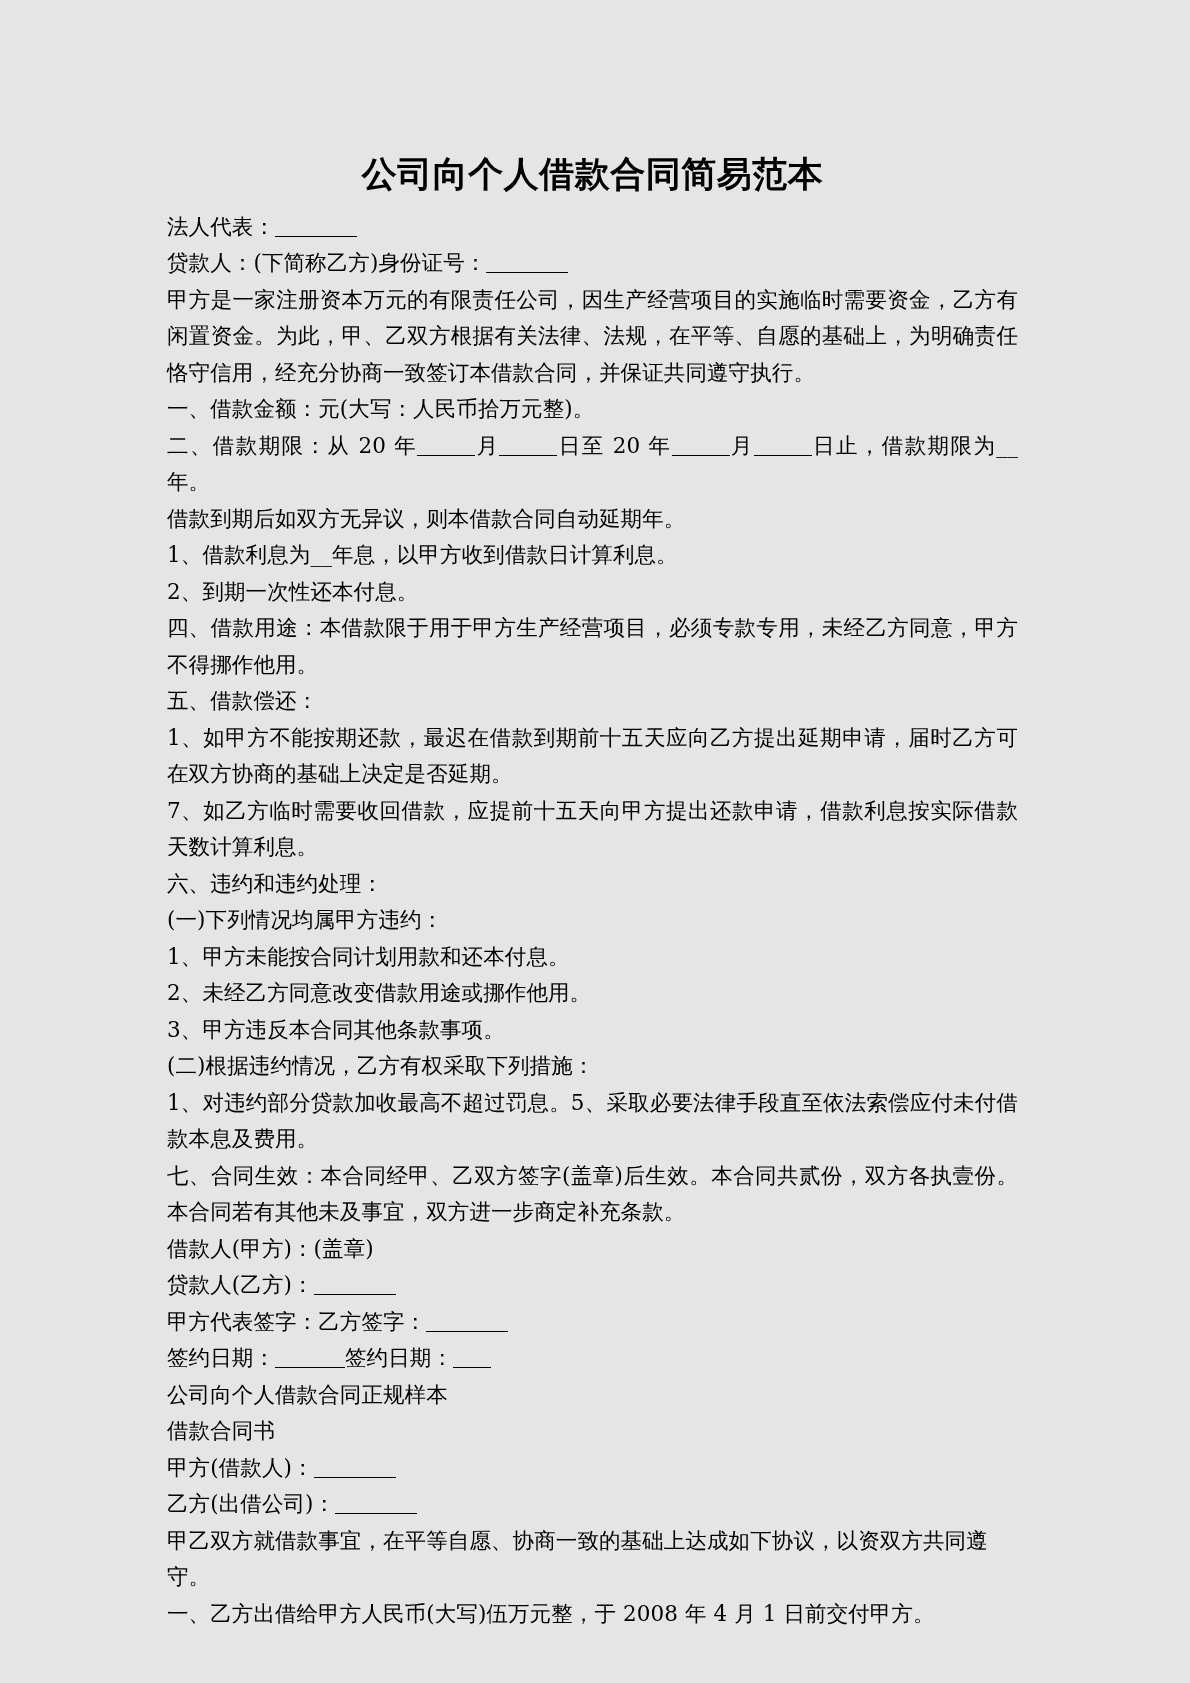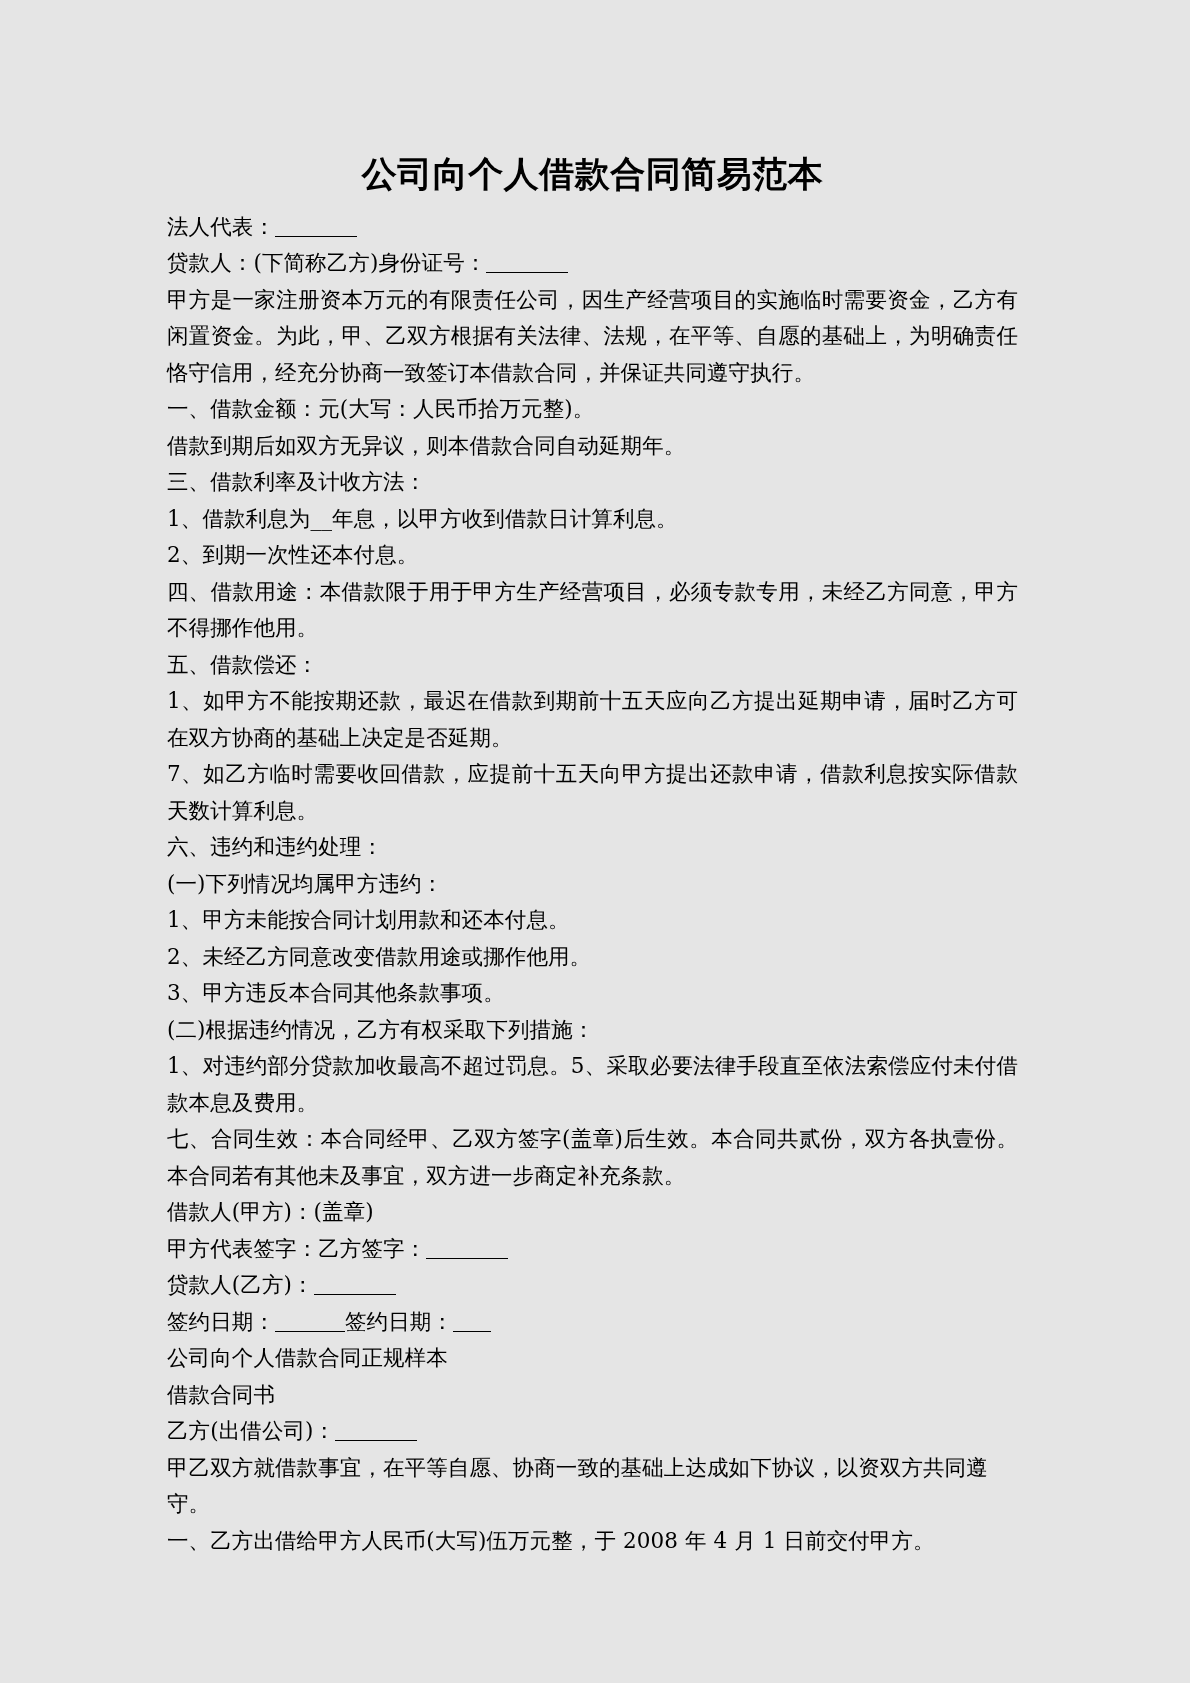--- a/index.html
+++ b/index.html
@@ -71,24 +71,24 @@
     <div class="body-block">
 
       <p class="line lastline"><span>法人代表：</span><span class="ul-s"></span></p>
 
       <p class="line lastline"><span>贷款人：(下简称乙方)身份证号：</span><span class="ul-s"></span></p>
 
       <p class="line">甲方是一家注册资本万元的有限责任公司，因生产经营项目的实施临时需要资金，乙方有闲置资金。为此，甲、乙双方根据有关法律、法规，在平等、自愿的基础上，为明确责任恪守信用，经充分协商一致签订本借款合同，并保证共同遵守执行。</p>
 
       <p class="line lastline">一、借款金额：元(大写：人民币拾万元整)。</p>
 
+      <p class="line"><span>二、借款期限：从 20 年</span><span class="ul-xs"></span><span>月</span><span class="ul-xs"></span><span>日至 20 年</span><span class="ul-xs"></span><span>月</span><span class="ul-xs"></span><span>日止，借款期限为__年。</span></p>
 
       <p class="line lastline">借款到期后如双方无异议，则本借款合同自动延期年。</p>
 
-      <p class="line lastline">三、借款利率及计收方法：</p>
       <p class="line lastline">1、借款利息为__年息，以甲方收到借款日计算利息。</p>
       <p class="line lastline">2、到期一次性还本付息。</p>
 
       <p class="line">四、借款用途：本借款限于用于甲方生产经营项目，必须专款专用，未经乙方同意，甲方不得挪作他用。</p>
 
       <p class="line lastline">五、借款偿还：</p>
       <p class="line">1、如甲方不能按期还款，最迟在借款到期前十五天应向乙方提出延期申请，届时乙方可在双方协商的基础上决定是否延期。</p>
       <p class="line">7、如乙方临时需要收回借款，应提前十五天向甲方提出还款申请，借款利息按实际借款天数计算利息。</p>
 
       <p class="line lastline">六、违约和违约处理：</p>
@@ -96,29 +96,30 @@
       <p class="line lastline">1、甲方未能按合同计划用款和还本付息。</p>
       <p class="line lastline">2、未经乙方同意改变借款用途或挪作他用。</p>
       <p class="line lastline">3、甲方违反本合同其他条款事项。</p>
       <p class="line lastline">(二)根据违约情况，乙方有权采取下列措施：</p>
       <p class="line">1、对违约部分贷款加收最高不超过罚息。5、采取必要法律手段直至依法索偿应付未付借款本息及费用。</p>
 
       <p class="line">七、合同生效：本合同经甲、乙双方签字(盖章)后生效。本合同共贰份，双方各执壹份。本合同若有其他未及事宜，双方进一步商定补充条款。</p>
 
       <p class="line lastline">借款人(甲方)：(盖章)</p>
 
+      <p class="line lastline"><span>贷款人(乙方)：</span><span class="ul-s"></span></p>
+
       <p class="line lastline"><span>甲方代表签字：乙方签字：</span><span class="ul-s"></span></p>
-
-      <p class="line lastline"><span>贷款人(乙方)：</span><span class="ul-s"></span></p>
 
       <p class="line lastline"><span>签约日期：</span><span class="ul-m"></span><span>签约日期：</span><span class="ul-t"></span></p>
 
       <p class="line lastline">公司向个人借款合同正规样本</p>
       <p class="line lastline">借款合同书</p>
 
+      <p class="line lastline"><span>甲方(借款人)：</span><span class="ul-s"></span></p>
 
 
       <p class="line lastline"><span>乙方(出借公司)：</span><span class="ul-s"></span></p>
 
       <p class="line lastline">甲乙双方就借款事宜，在平等自愿、协商一致的基础上达成如下协议，以资双方共同遵守。</p>
       <p class="line lastline">一、乙方出借给甲方人民币(大写)伍万元整，于 2008 年 4 月 1 日前交付甲方。</p>
 
     </div>
   </div>
 </div>

